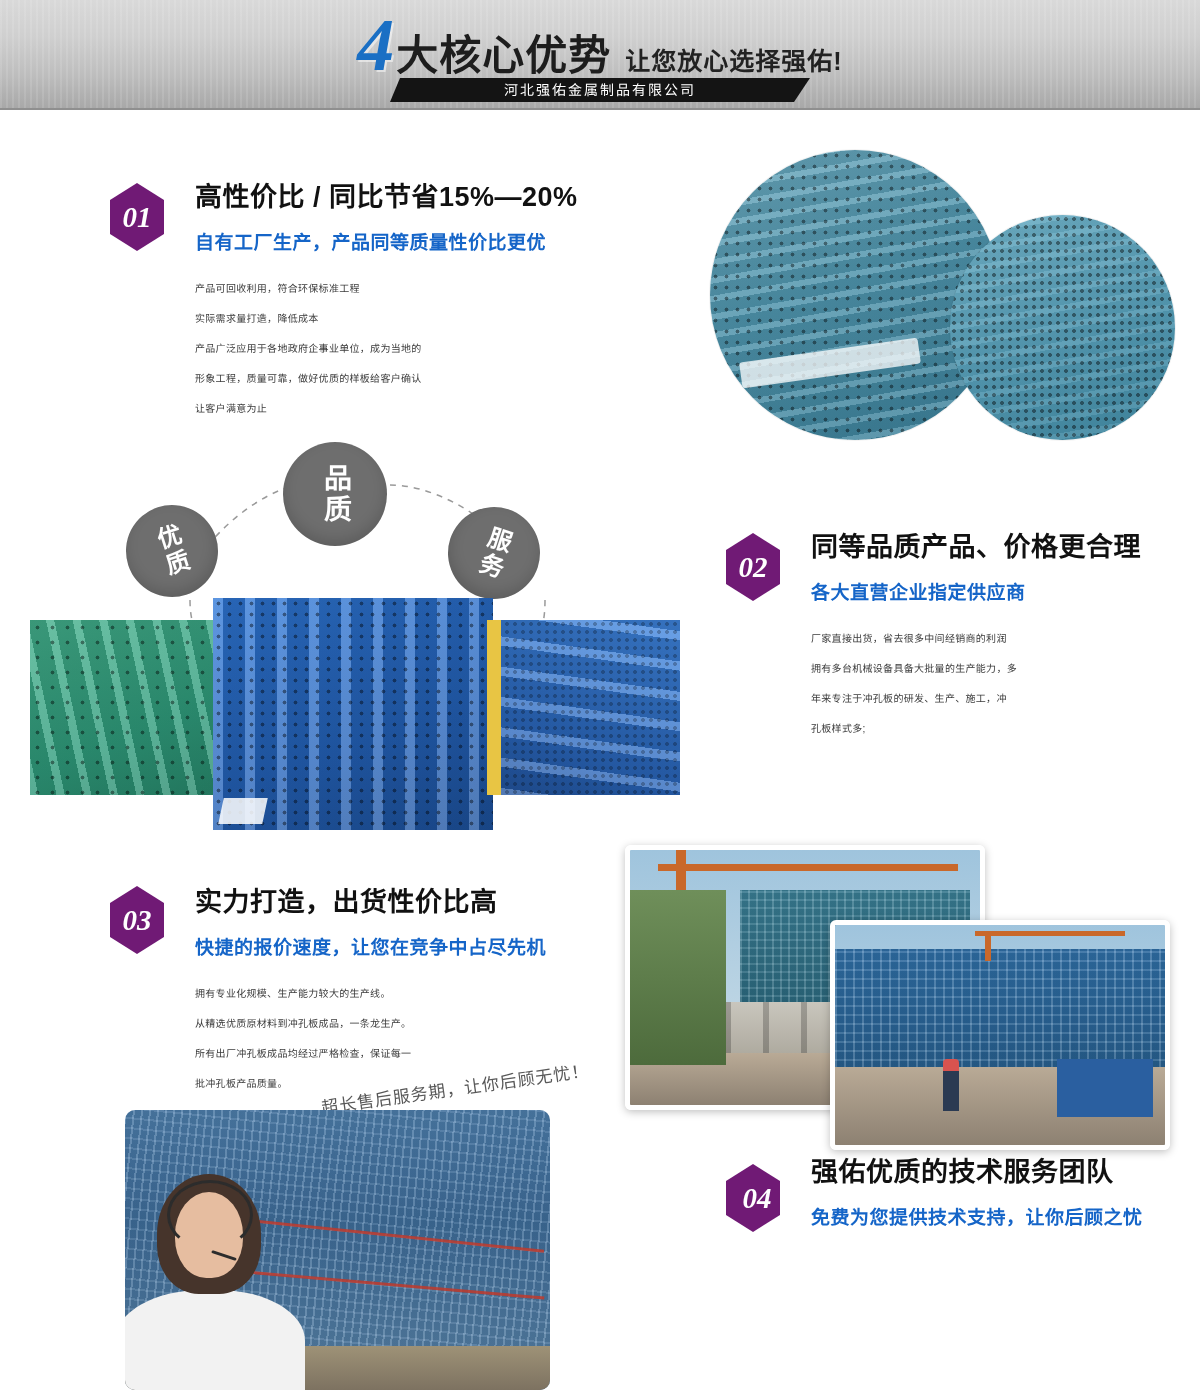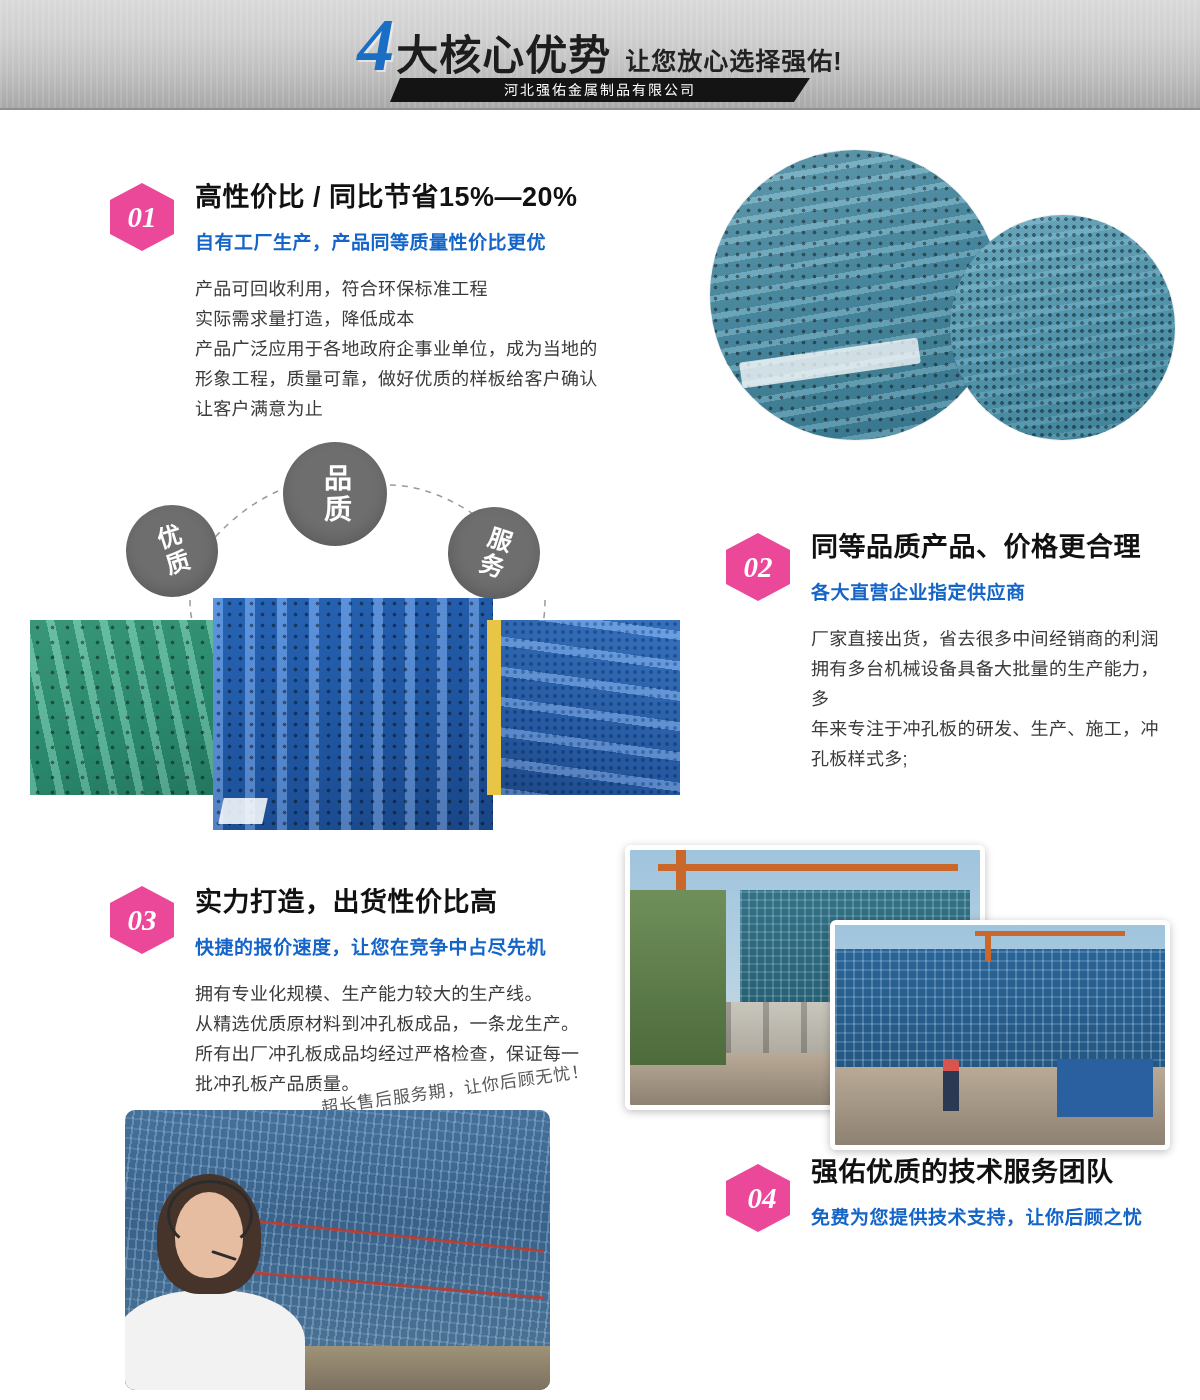--- a/index.html
+++ b/index.html
@@ -81,22 +81,22 @@
     padding: 0 40px;
     text-align: center;
     clip-path: polygon(10px 0, 100% 0, calc(100% - 16px) 100%, 0 100%);
   }
 
   
   .blk { position: absolute; }
 
   .badge {
     position: absolute;
-    width: 64px; height: 68px;
-    background: #ec4899;
+    width: 54px; height: 68px;
+    background: #701a75;
     clip-path: polygon(50% 0%, 100% 25%, 100% 75%, 50% 100%, 0% 75%, 0% 25%);
     color: #fff;
     font-size: 29px;
     font-weight: bold;
     font-family: "Liberation Serif", "DejaVu Serif", serif;
     font-style: italic;
     display: flex;
     align-items: center;
     justify-content: center;
   }
@@ -110,21 +110,21 @@
   .t-sub {
     font-size: 19px;
     font-weight: bold;
     color: #1565c8;
     margin-top: 13px;
     letter-spacing: .5px;
     white-space: nowrap;
   }
   .t-body {
     margin-top: 20px;
-    font-size: 18px;
+    font-size: 10px;
     color: #3b3b3b;
     line-height: 30px;
     letter-spacing: .3px;
   }
 
   
   .photo { position: absolute; overflow: hidden; }
 
   .perf-pattern {
     position: absolute; inset: 0;

